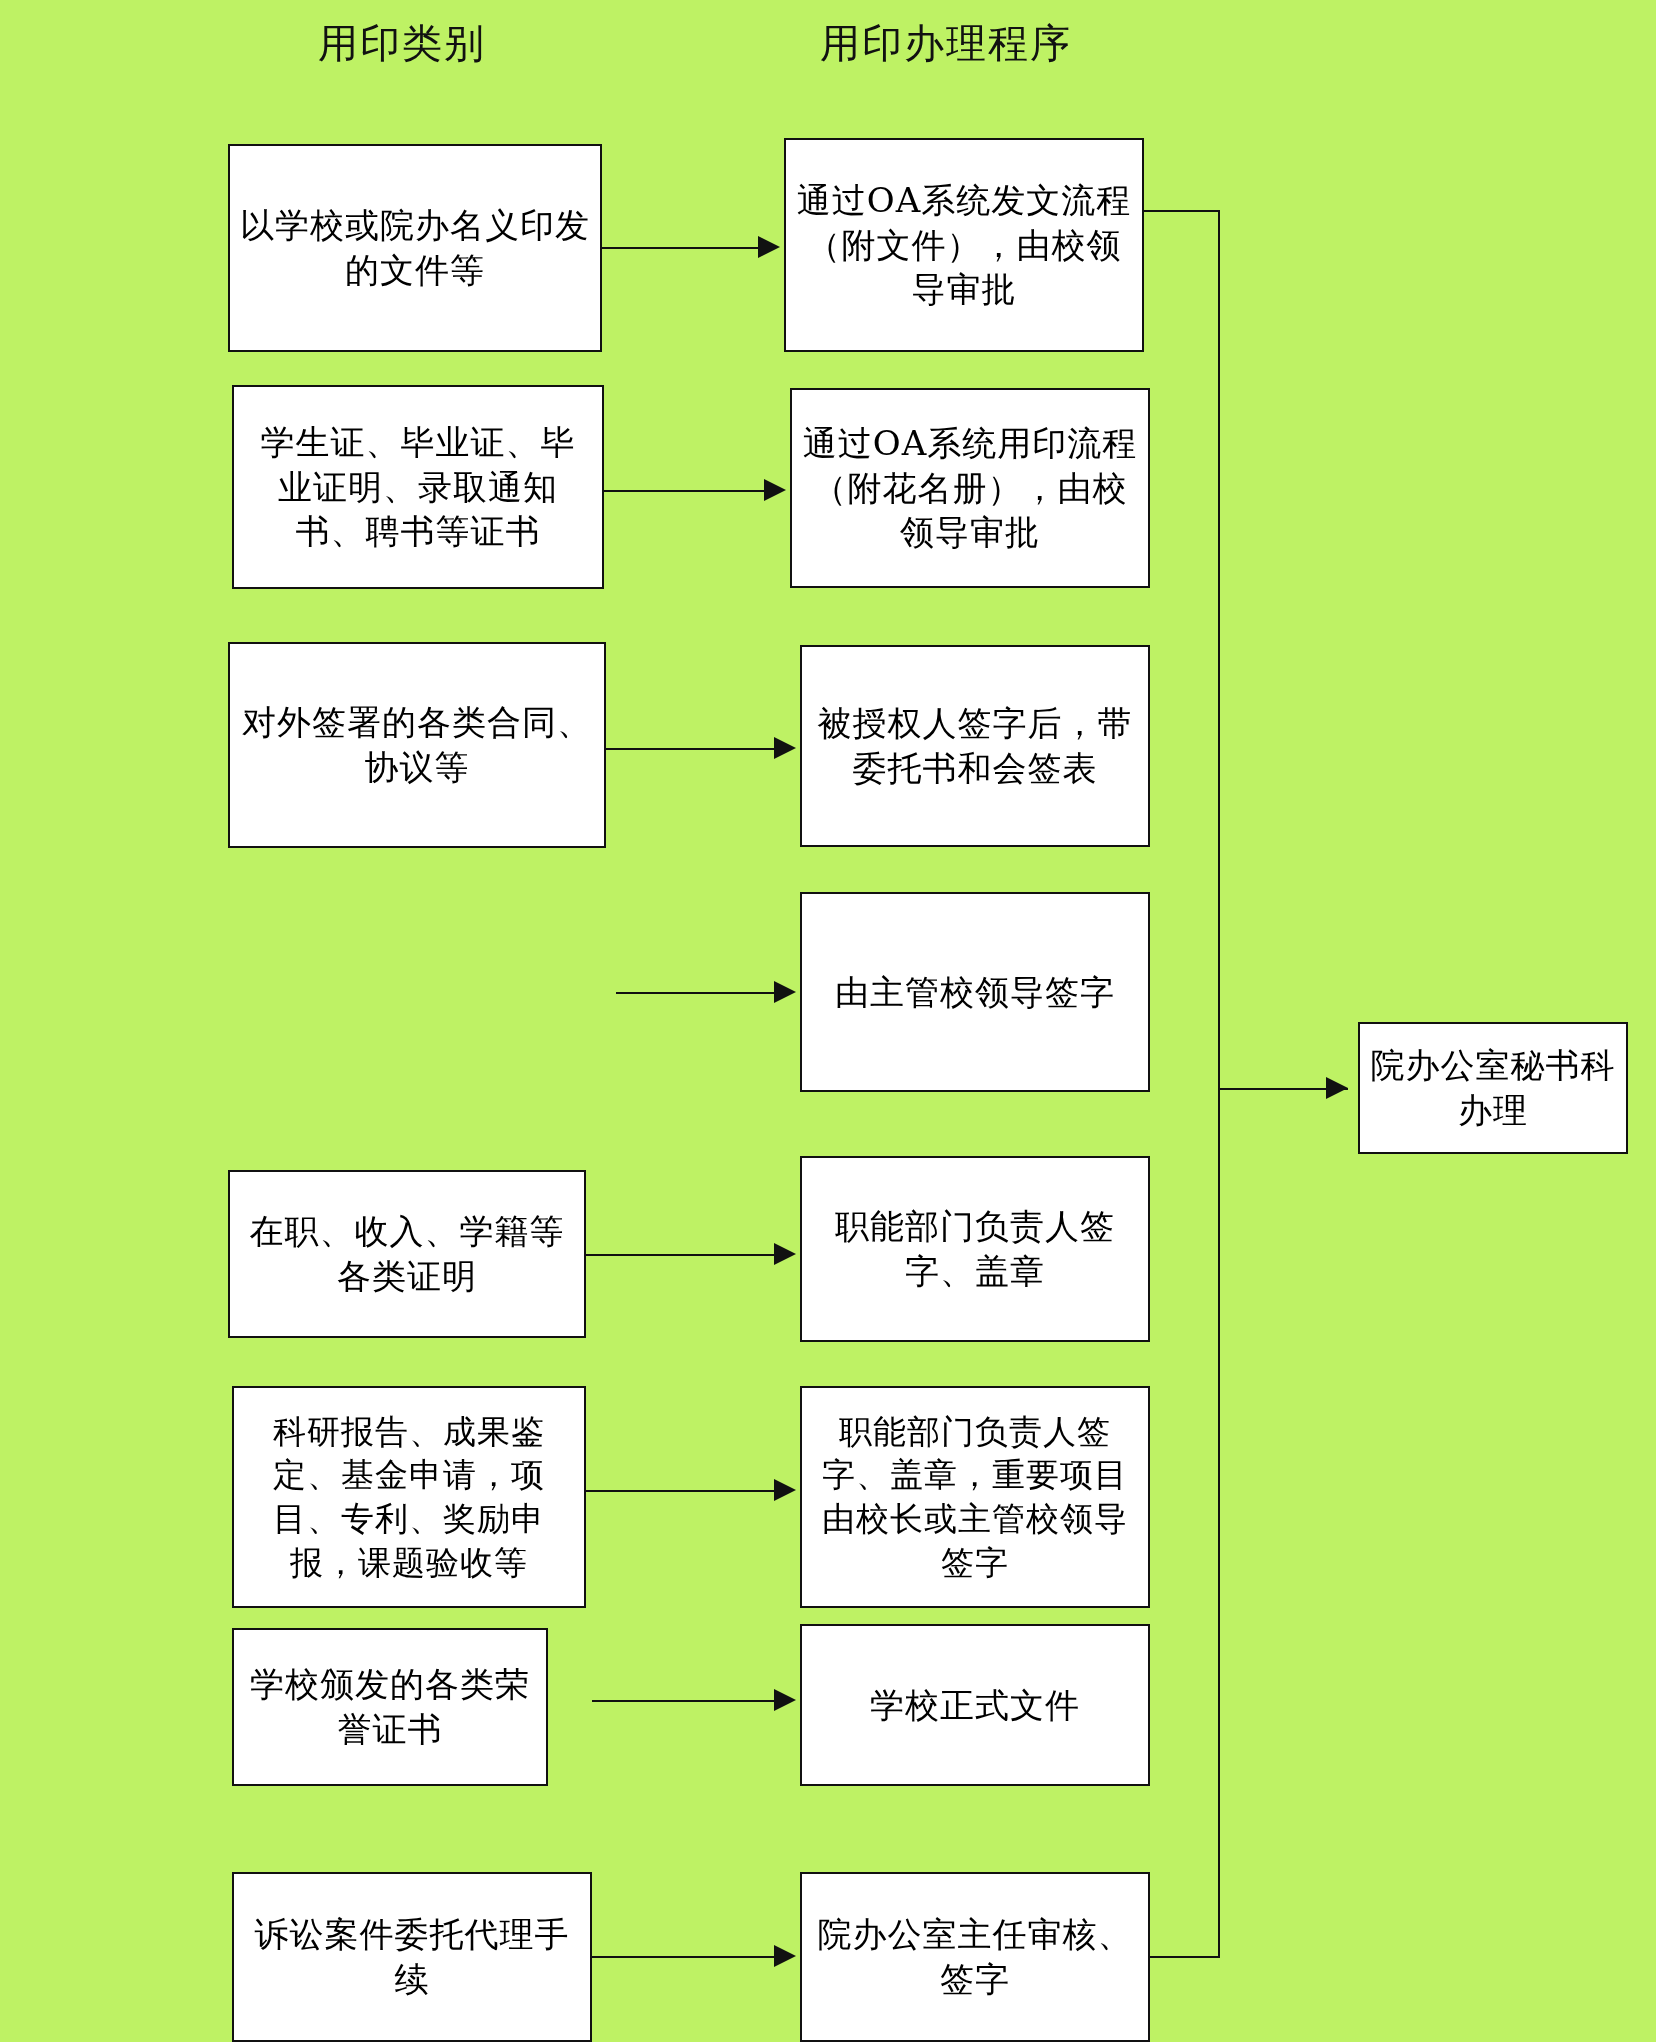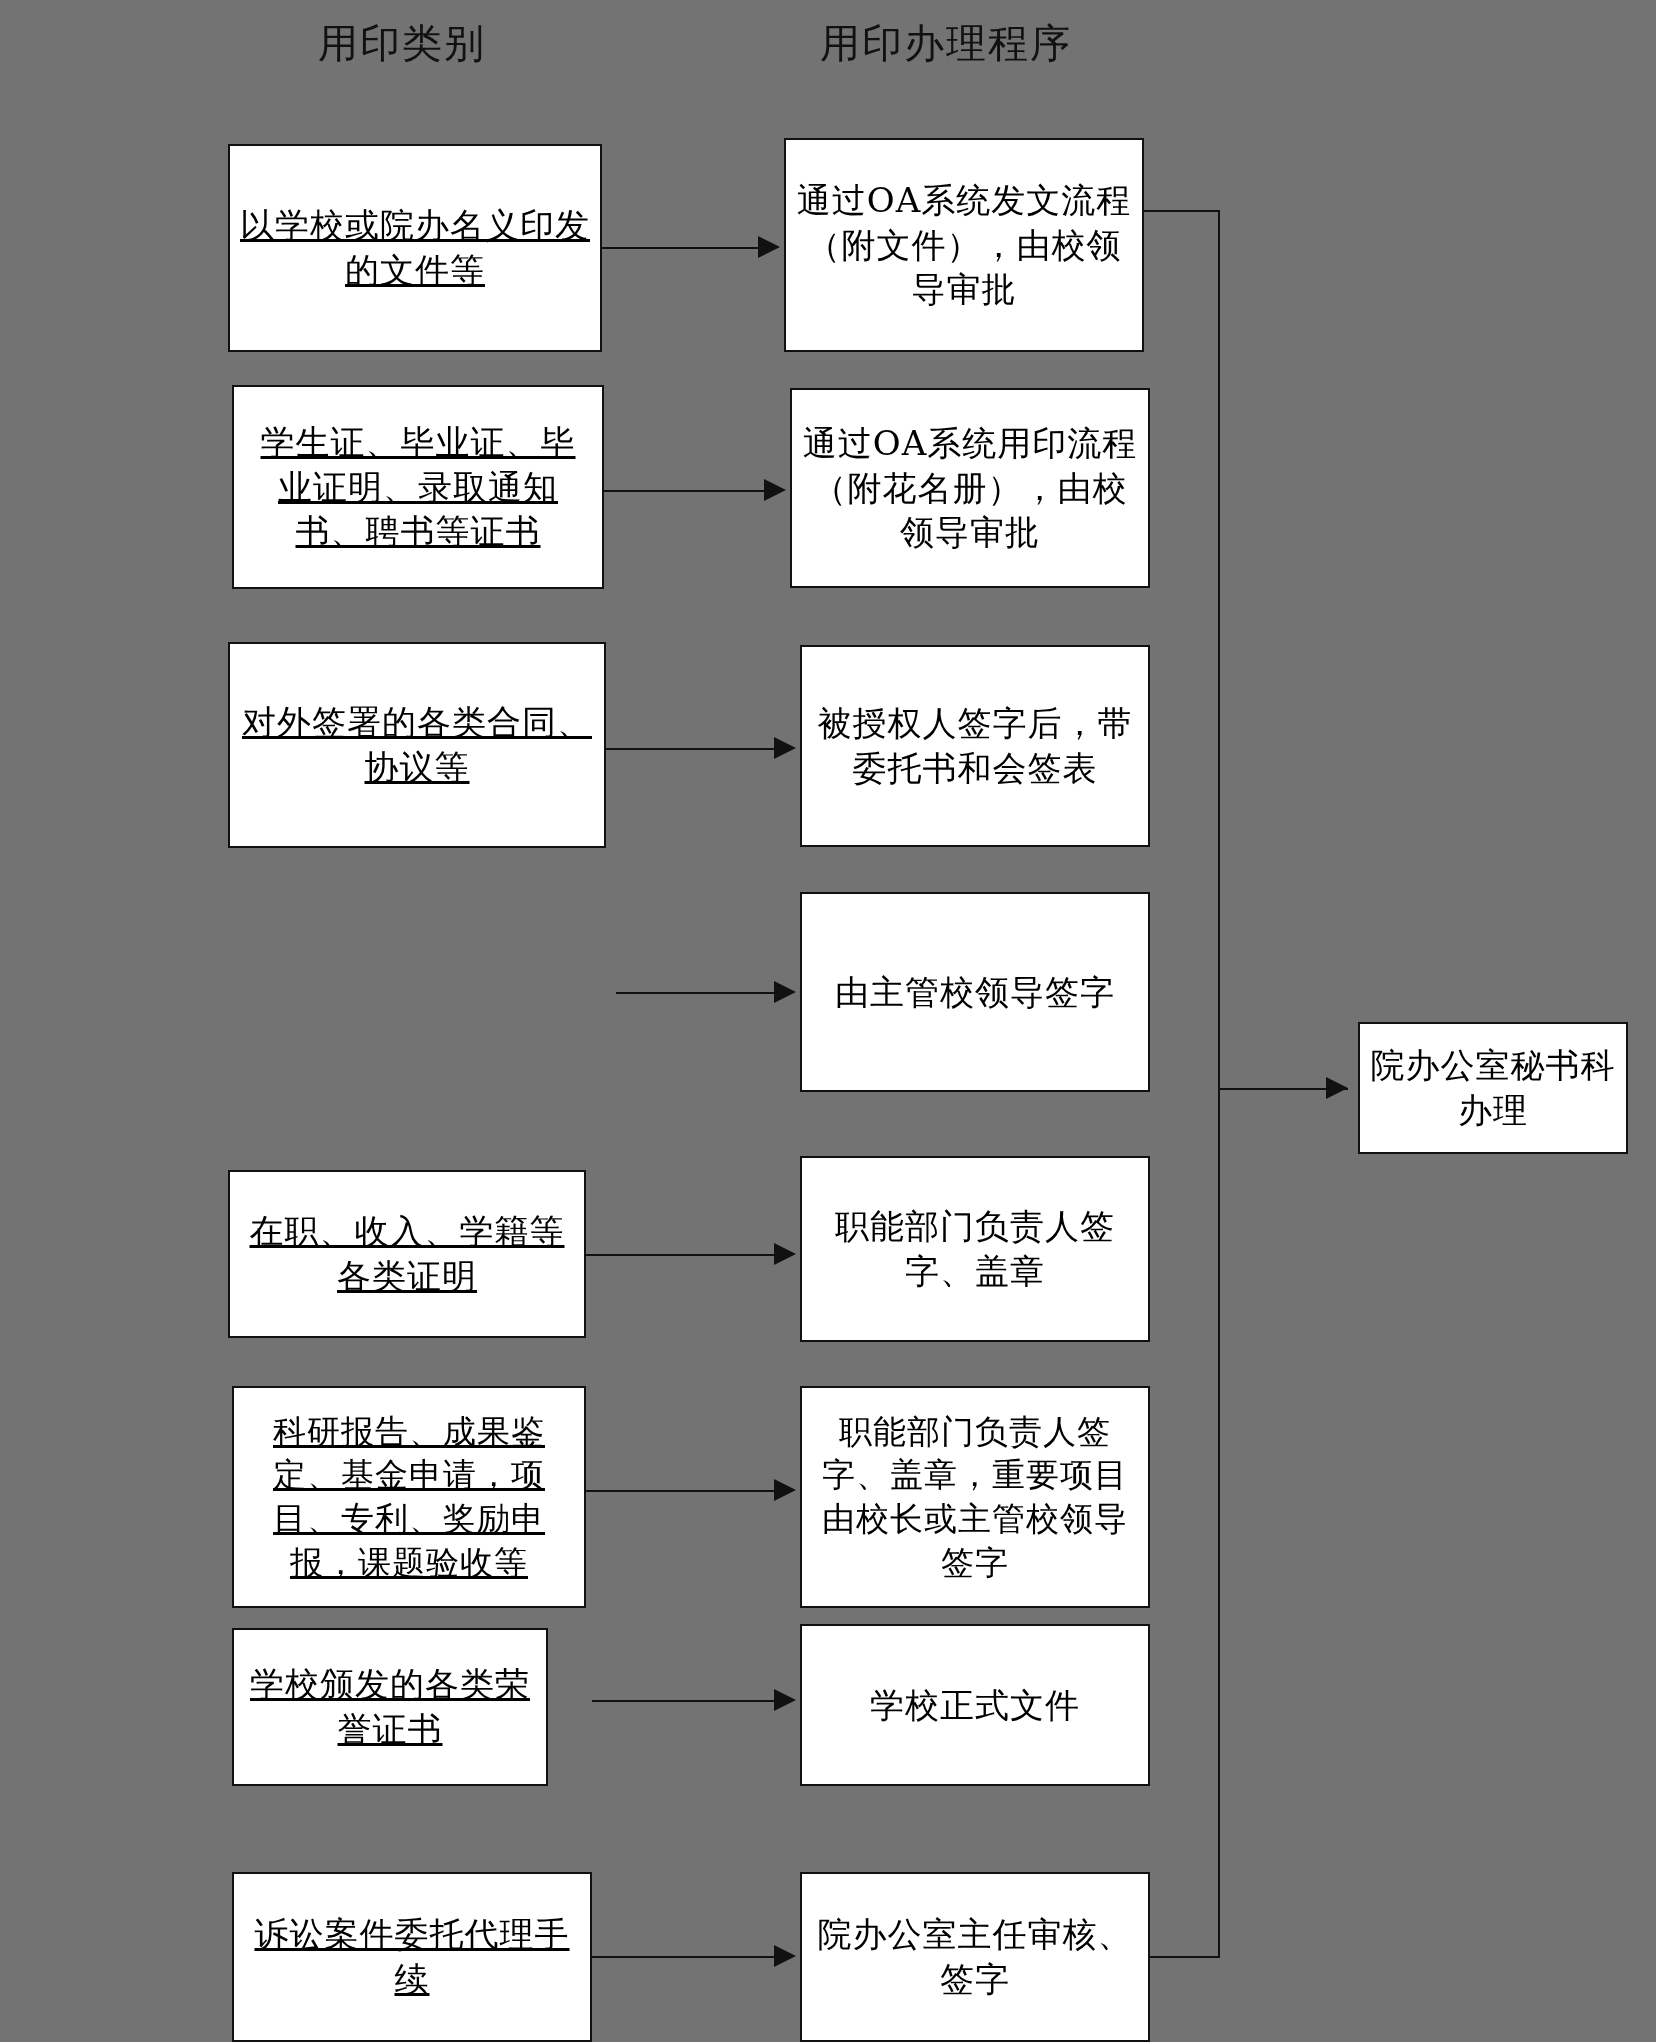--- a/index.html
+++ b/index.html
@@ -8,21 +8,21 @@
     background: #ffffff;
   }
   body {
     font-family: "DejaVu Serif", "Liberation Serif", serif;
     color: #000000;
   }
   #page {
     position: relative;
     width: 1656px;
     height: 2042px;
-    background: #737373;
+    background: #bef264;
     overflow: hidden;
   }
   .col-header {
     position: absolute;
     font-size: 40px;
     font-weight: 500;
     letter-spacing: 2px;
     white-space: nowrap;
     color: #111;
   }
@@ -42,21 +42,21 @@
     font-size: 34px;
     line-height: 1.32;
     letter-spacing: 1px;
     color: #000;
   }
   .node-text {
     display: block;
     width: 100%;
   }
   
-  .left-node .node-text { text-align: center; text-decoration: underline; }
+  .left-node .node-text { text-align: center; }
   .right-node .node-text { text-align: center; }
 
   
   .hline {
     position: absolute;
     height: 0;
     border-top: 2px solid #111111;
   }
   .vline {
     position: absolute;

